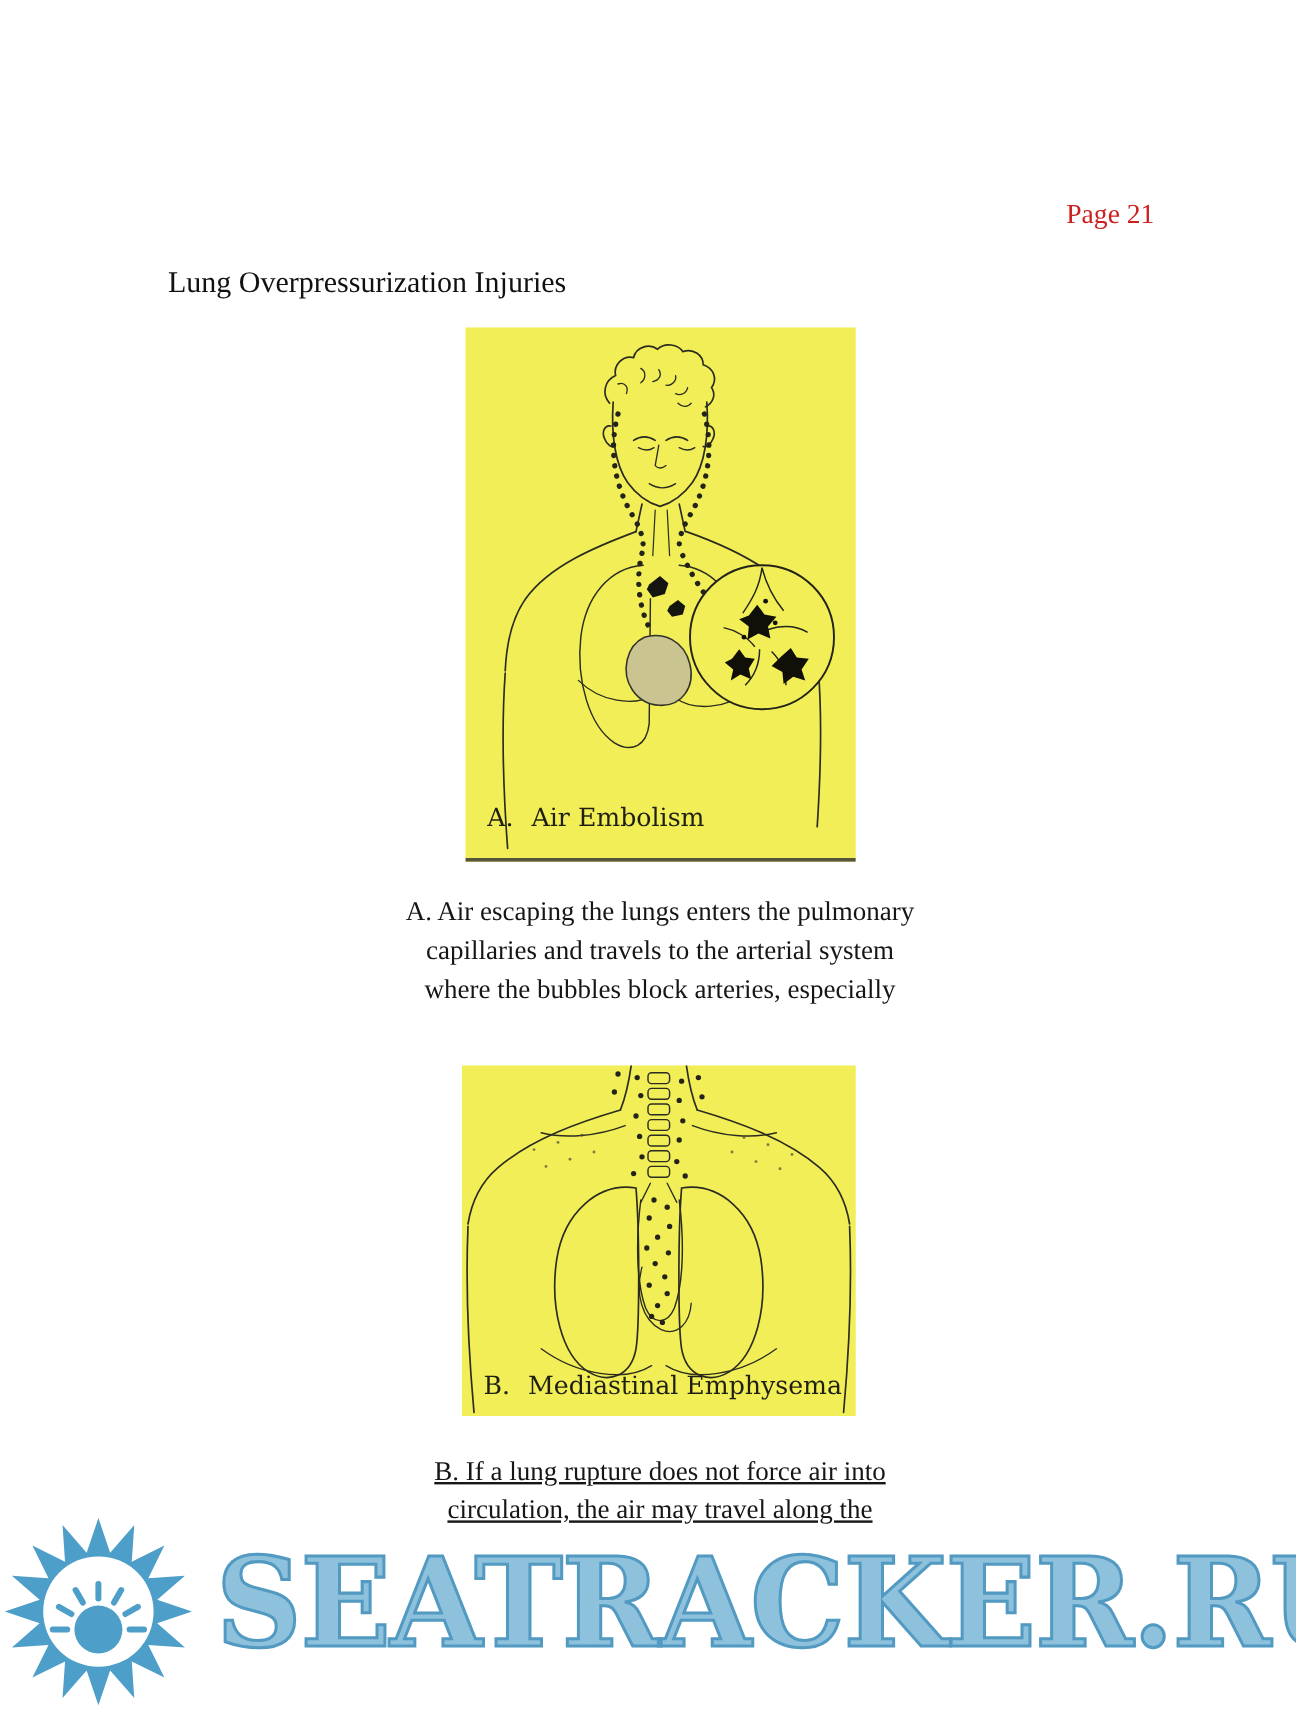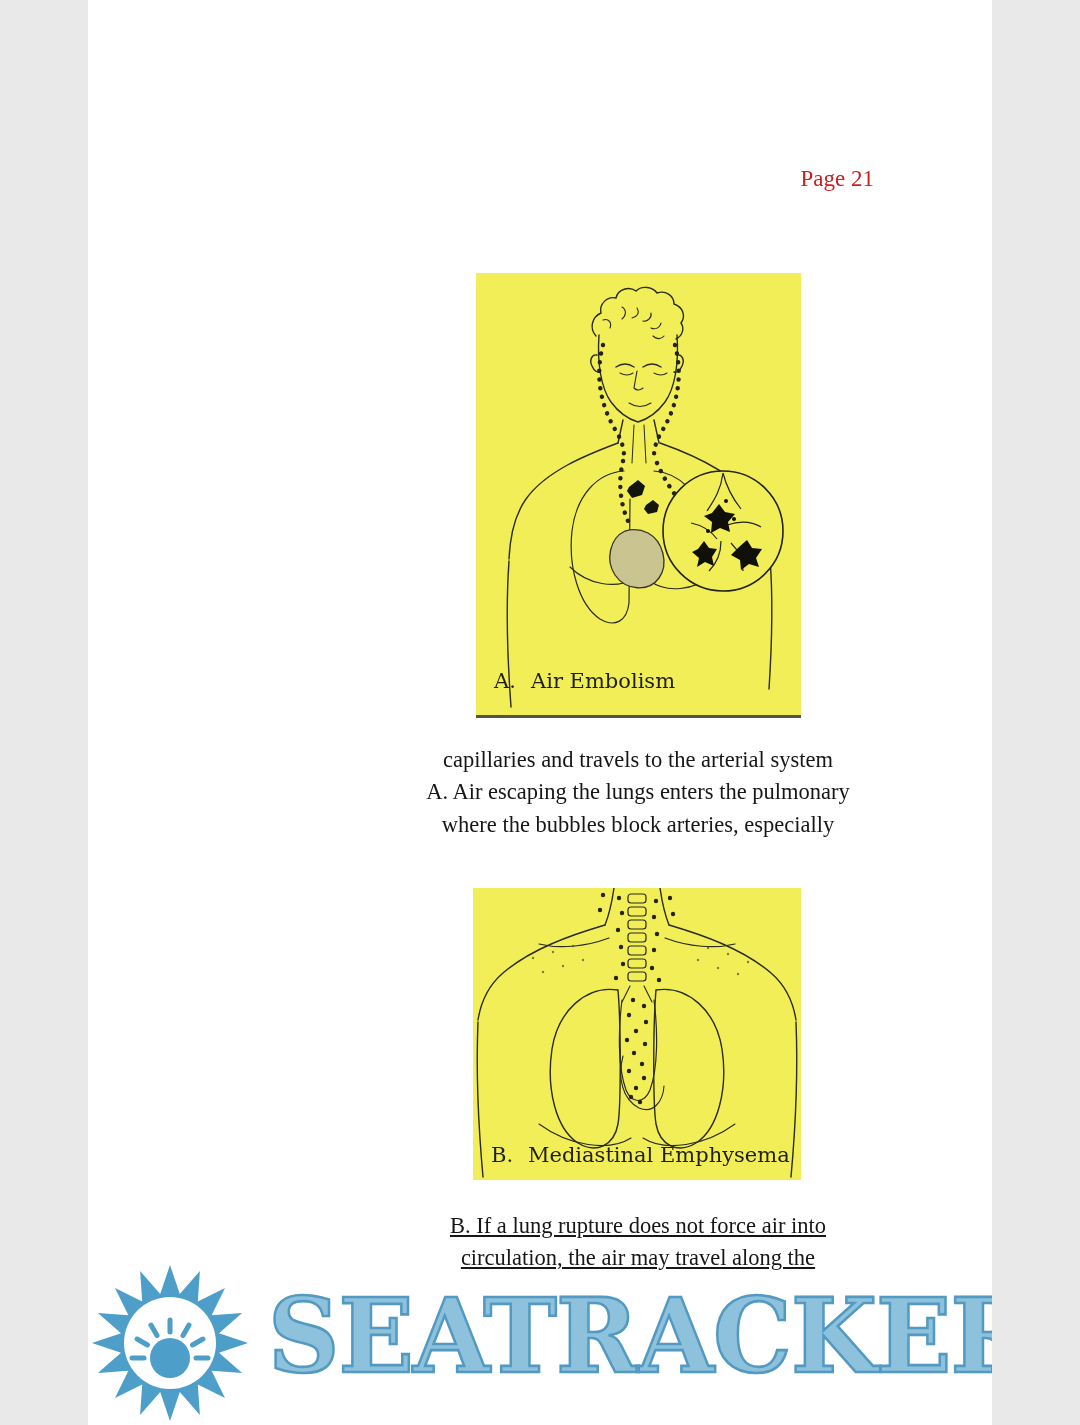--- a/index.html
+++ b/index.html
@@ -1,17 +1,17 @@
 <!DOCTYPE html>
 <html><head>
 <meta charset="utf-8">
 <style>
   html,body { margin:0; padding:0; background:#e9e9e9; }
   .page {
-    position:relative; width:904px; height:1425px;
+    position:relative; width:1080px; height:1425px;
     background:#ffffff; overflow:hidden;
     font-family:"Liberation Serif", serif; color:#151515;
     margin:0 auto;
   }
   .page-number {
     position:absolute; top:166px; right:118px;
     font-size:23px; color:#cc1f1f; white-space:nowrap;
   }
   .heading {
     position:absolute; left:140px; top:222px;
@@ -39,20 +39,21 @@
   }
   .sun-logo svg { display:block; width:100%; height:100%; }
 </style>
 </head>
 <body>
 
 <div class="page">
 
   <div class="page-number">Page 21</div>
 
+  <div class="heading">Lung Overpressurization Injuries</div>
 
   <div class="panel panel-a">
     <svg viewBox="0 0 325 442" xmlns="http://www.w3.org/2000/svg">
       <rect width="325" height="442" fill="#f1ee57"></rect>
       <g stroke="#2b2b20" fill="none" stroke-width="1.4" stroke-linecap="round">
 
         <path d="M120,63 c-7,-8 -4,-19 5,-23 c-2,-9 6,-17 15,-15 c2,-9 13,-12 20,-7 c6,-6 17,-4 21,2 c9,-3 17,3 17,11 c9,3 12,12 7,19 c4,6 1,13 -5,16"></path>
         <path d="M127,47 c6,-2 9,3 7,8 m12,-21 c5,3 4,9 0,12 m15,-11 c3,5 0,9 -5,10 m19,-5 c1,5 -4,9 -8,8 m18,2 c-1,5 -6,7 -10,5 m13,8 c-3,4 -8,3 -11,0" stroke-width="1.1"></path>
 
         <path d="M123,62 c-2,28 2,53 12,67 c8,11 17,17 27,20 c10,-3 19,-9 27,-20 c10,-14 14,-39 12,-67"></path>
@@ -94,22 +95,22 @@
         <circle cx="250" cy="228" r="2" fill="#101008"></circle>
         <circle cx="232" cy="258" r="2" fill="#101008"></circle>
         <circle cx="258" cy="246" r="2" fill="#101008"></circle>
       </g>
       <text x="18" y="415" font-family="DejaVu Serif, serif" font-size="21" fill="#1f1f14">A.</text>
       <text x="55" y="415" font-family="DejaVu Serif, serif" font-size="21" fill="#1f1f14">Air Embolism</text>
     </svg>
   </div>
 
   <div class="para para-a">
+    <div>A. Air escaping the lungs enters the pulmonary</div>
     <div>capillaries and travels to the arterial system</div>
-    <div>A. Air escaping the lungs enters the pulmonary</div>
     <div>where the bubbles block arteries, especially</div>
   </div>
 
   <div class="panel panel-b">
     <svg viewBox="0 0 328 292" xmlns="http://www.w3.org/2000/svg">
       <rect width="328" height="292" fill="#f1ee57"></rect>
       <g stroke="#2b2b20" fill="none" stroke-width="1.4" stroke-linecap="round">
         <path d="M141,0 c-2,14 -5,27 -9,37 m55,-37 c2,14 5,27 9,37"></path>
         <path d="M132,37 c-34,10 -74,24 -102,48 c-14,12 -22,28 -25,47"></path>
         <path d="M196,37 c34,10 74,24 102,48 c14,12 22,28 25,47"></path>

